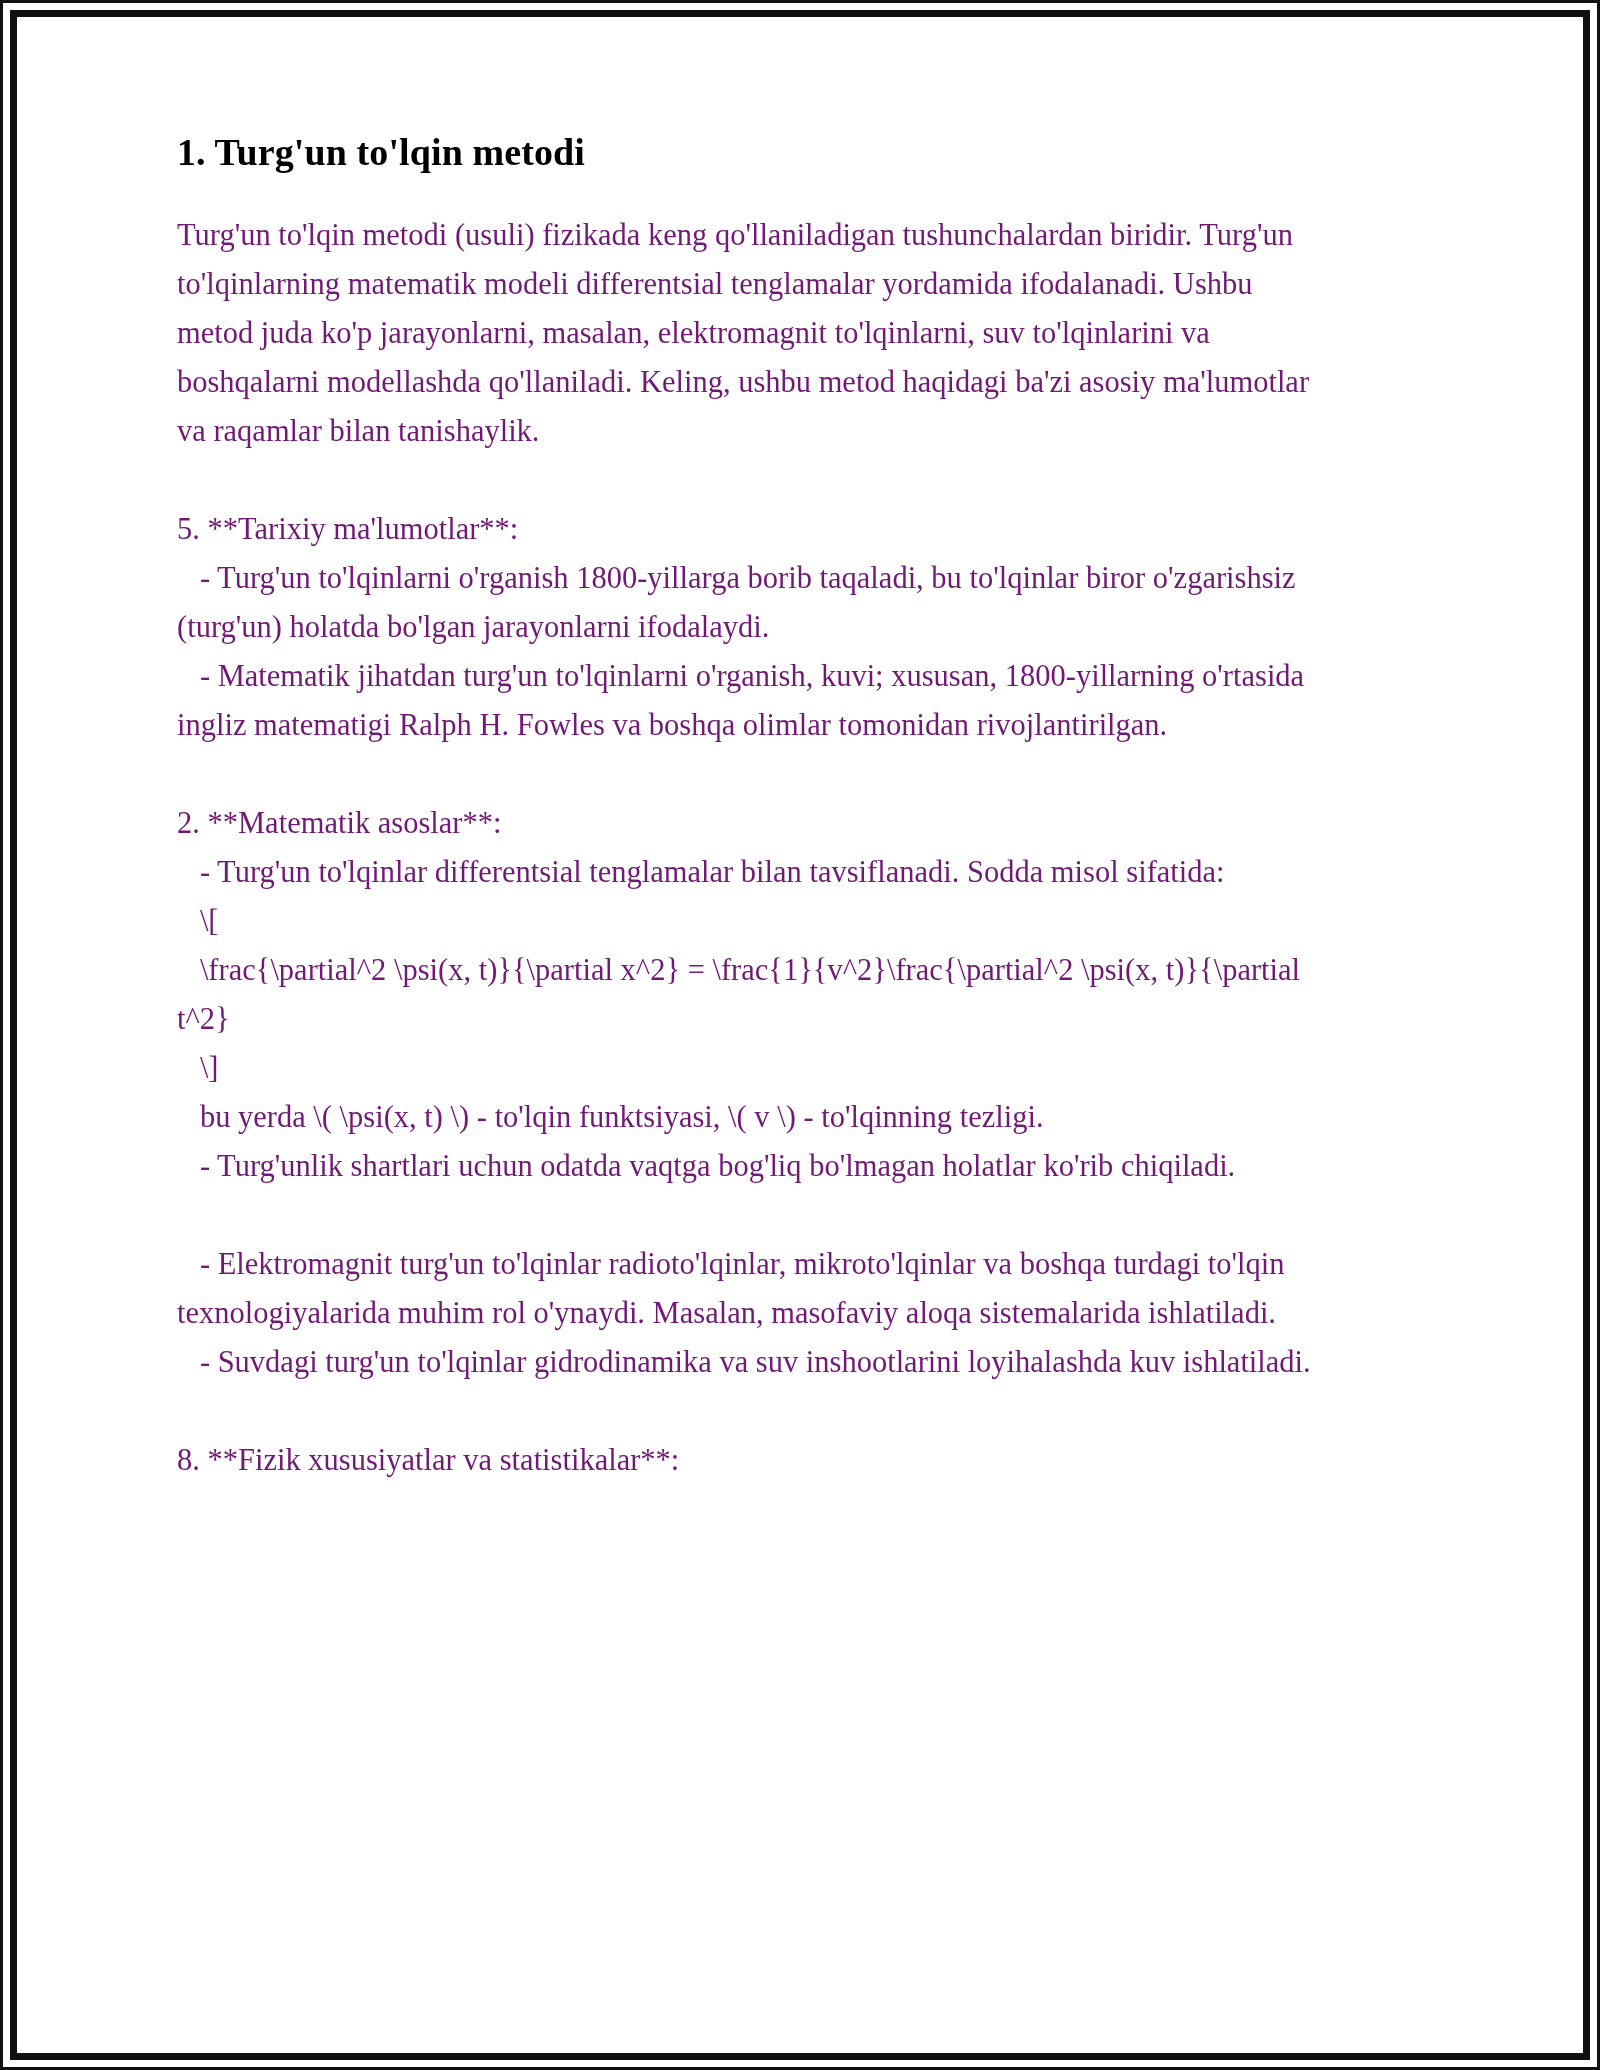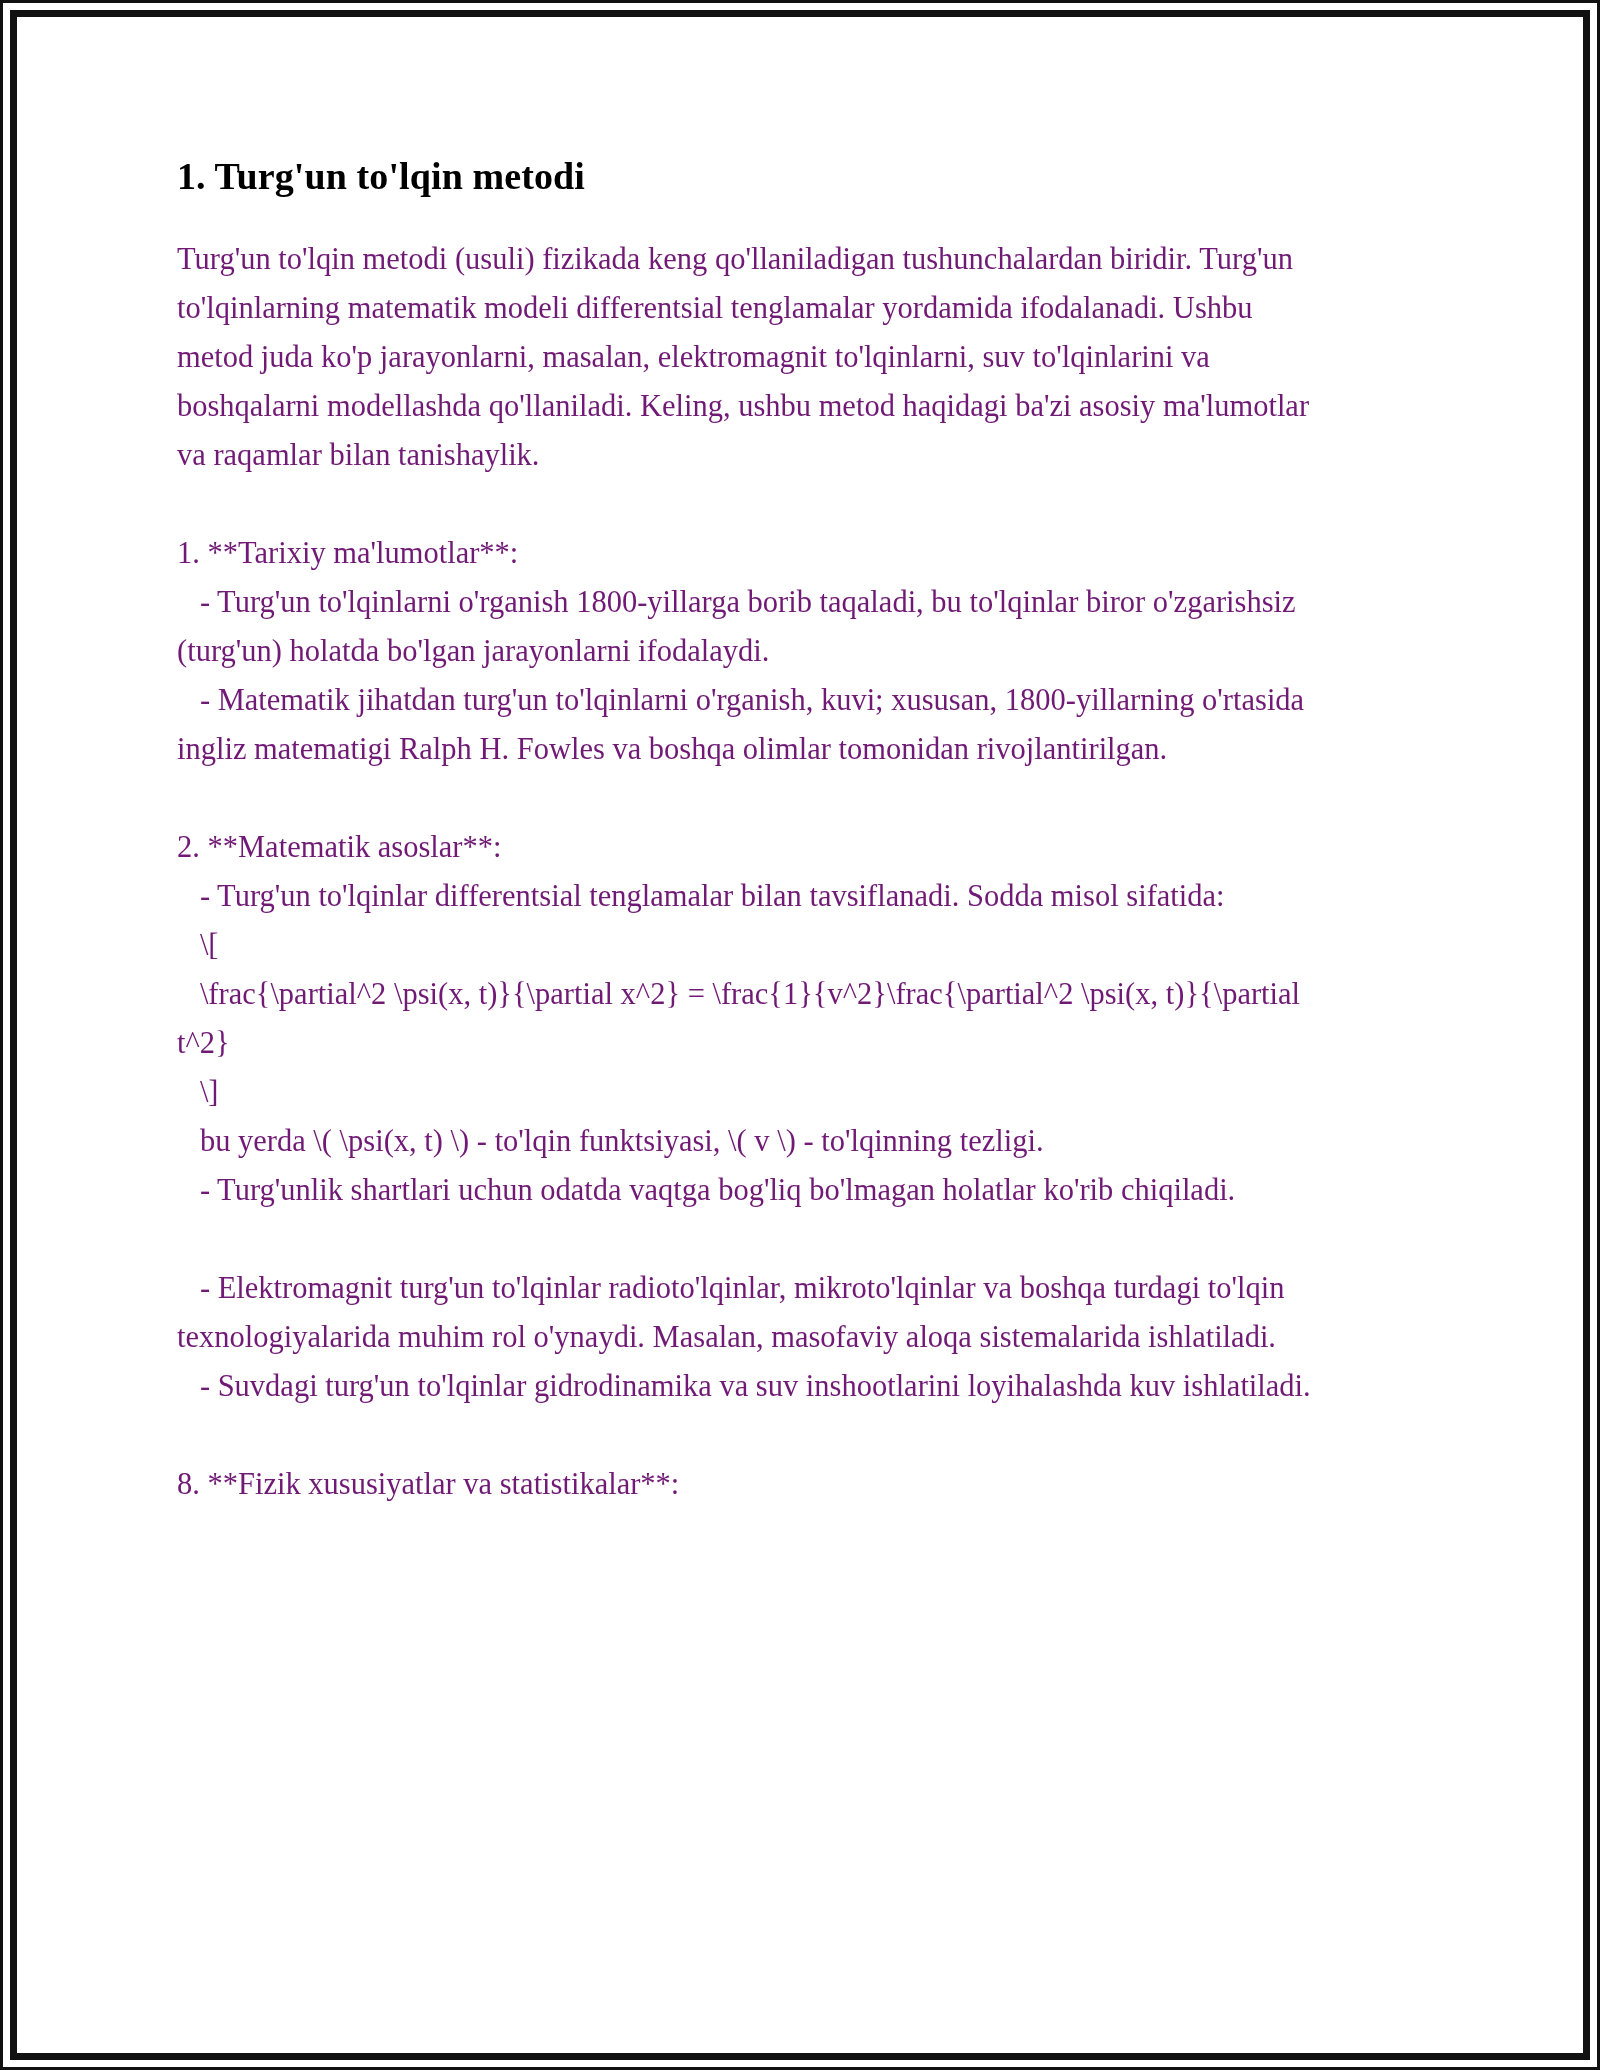--- a/index.html
+++ b/index.html
@@ -45,21 +45,20 @@
     position: relative;
     overflow: hidden;
   }
 
   
   .doc-body {
     position: absolute;
     left: 160px;
     top: 112px;
     width: 1135px;
-    margin-top: 24px;
   }
 
   .doc-title {
     font-size: 38px;
     font-weight: bold;
     line-height: 1.25;
     color: #000000;
     margin: 0 0 34px 0;
     letter-spacing: 0.1px;
   }
@@ -88,21 +87,21 @@
       <div class="page-surface">
 
         <div class="doc-body">
 
           <h1 class="doc-title">1. Turg'un to'lqin metodi</h1>
 
           <p class="para">Turg'un to'lqin metodi (usuli) fizikada keng qo'llaniladigan tushunchalardan biridir. Turg'un to'lqinlarning matematik modeli differentsial tenglamalar yordamida ifodalanadi. Ushbu metod juda ko'p jarayonlarni, masalan, elektromagnit to'lqinlarni, suv to'lqinlarini va boshqalarni modellashda qo'llaniladi. Keling, ushbu metod haqidagi ba'zi asosiy ma'lumotlar va raqamlar bilan tanishaylik.</p>
 
           <div class="block-gap"></div>
 
-          <p class="para">1. **Tarixiy ma'lumotlar**:</p>
+          <p class="para">5. **Tarixiy ma'lumotlar**:</p>
           <p class="para">   - Turg'un to'lqinlarni o'rganish 1800-yillarga borib taqaladi, bu to'lqinlar biror o'zgarishsiz (turg'un) holatda bo'lgan jarayonlarni ifodalaydi.
    - Matematik jihatdan turg'un to'lqinlarni o'rganish, kuvi; xususan, 1800-yillarning o'rtasida ingliz matematigi Ralph H. Fowles va boshqa olimlar tomonidan rivojlantirilgan.</p>
 
           <div class="block-gap"></div>
 
           <p class="para">2. **Matematik asoslar**:</p>
           <p class="para">   - Turg'un to'lqinlar differentsial tenglamalar bilan tavsiflanadi. Sodda misol sifatida:
    \[
    \frac{\partial^2 \psi(x, t)}{\partial x^2} = \frac{1}{v^2}\frac{\partial^2 \psi(x, t)}{\partial t^2}
    \]

